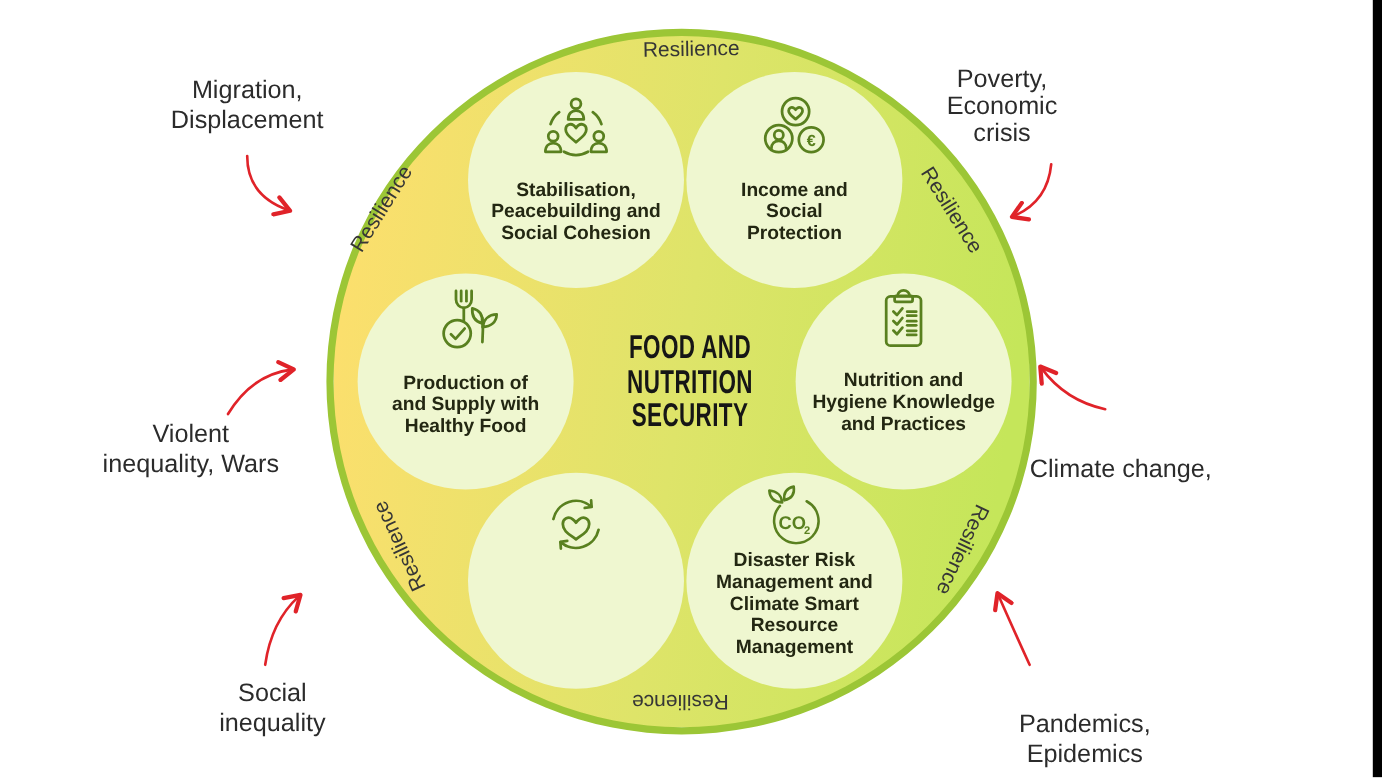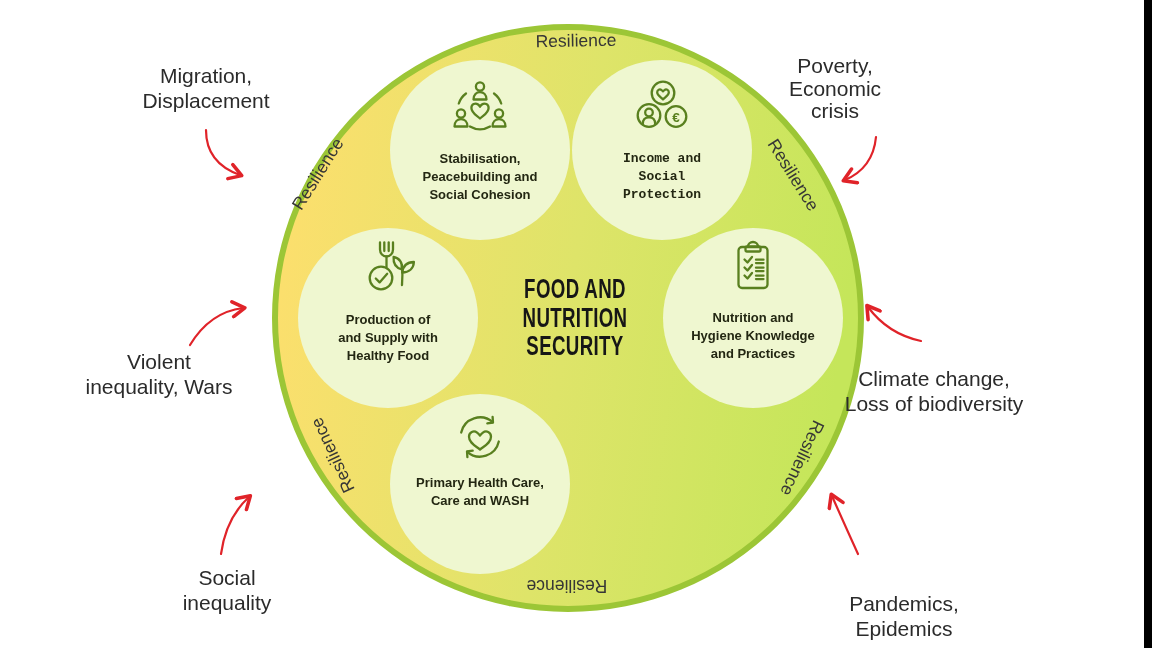--- a/index.html
+++ b/index.html
@@ -10,25 +10,25 @@
   .edge-bar{position:absolute;top:0;right:0;width:8px;height:648px;background:#000;}
 
   
   .wheel{position:absolute;left:272px;top:24px;width:592px;height:588px;border-radius:50%;
          box-sizing:border-box;border:6px solid #9cc636;
          background:linear-gradient(98deg,#fbdf6d 6%,#dee469 50%,#c5e65a 92%);}
 
   
   .seg{position:absolute;width:180px;height:180px;border-radius:50%;background:#eff7d0;
        display:flex;flex-direction:column;align-items:center;box-sizing:border-box;}
-  .seg .txt{font-size:13px;font-weight:600;line-height:18px;text-align:center;color:#232712;}
+  .seg .txt{font-size:16px;font-weight:600;line-height:18px;text-align:center;color:#232712;}
   .seg-a{left:390px;top:60px;padding-top:20px;}
   .seg-a .ic{height:54px;} .seg-a .txt{margin-top:16px;}
   .seg-b{left:572px;top:60px;padding-top:20px;}
-  .seg-b .ic{height:54px;} .seg-b .txt{margin-top:16px;font-family:Liberation Mono, monospace;}
+  .seg-b .ic{height:54px;} .seg-b .txt{margin-top:16px;}
   .seg-c{left:298px;top:228px;padding-top:12px;}
   .seg-c .ic{height:54px;} .seg-c .txt{margin-top:17px;}
   .seg-d{left:663px;top:228px;padding-top:10px;}
   .seg-d .ic{height:56px;} .seg-d .txt{margin-top:15px;}
   .seg-e{left:390px;top:394px;padding-top:15px;}
   .seg-e .ic{height:56px;} .seg-e .txt{margin-top:9px;}
   .seg-f{left:572px;top:394px;padding-top:10px;}
   .seg-f .ic{height:50px;} .seg-f .txt{margin-top:5px;}
 
   
@@ -144,26 +144,38 @@
   </div>
 
   <div class="seg seg-e">
     <svg class="ic" width="64" height="56" viewBox="0 0 64 56" fill="none" stroke="#59801f" stroke-width="2.3" stroke-linecap="round" stroke-linejoin="round">
       <path d="M13.2,23.5 A19.3,19.3 0 0 1 44.8,13.2"></path>
       <path d="M44.6,7.9 L45,13.5 L39.3,14.3"></path>
       <path d="M50.8,32.5 A19.3,19.3 0 0 1 19.2,42.8"></path>
       <path d="M19.4,48.1 L19,42.5 L24.7,41.7"></path>
       <path d="M32,40.5 C27.2,36.7 21,33.9 21,27.7 C21,23 25.8,21.1 29.1,23.6 q1.7,1.3 2.9,3 q1.2,-1.7 2.9,-3 C38.2,21.1 43,23 43,27.7 C43,33.9 36.8,36.7 32,40.5 Z"></path>
     </svg>
-    <div class="txt">
-      <div>Primary Health Care,</div>
-      <div>Care and WASH</div>
-    </div>
-  </div>
-
+  </div>
+
+  <div class="seg seg-f">
+    <svg class="ic" width="60" height="50" viewBox="0 0 64 54" fill="none" stroke="#59801f" stroke-width="2.3" stroke-linecap="round" stroke-linejoin="round">
+      <path d="M19,19 A20,20 0 1 0 43,14.8"></path>
+      <path d="M21,16 C13.8,15.5 9.9,11.6 9.4,5.2 C16.2,5.7 20.6,9.7 21,16 Z"></path>
+      <path d="M23,14 C22.1,7.6 25,3.1 31.4,1.6 C32.4,7.9 29.4,12.4 23,14 Z"></path>
+      <text x="30" y="40" font-size="16.5" font-weight="600" text-anchor="middle" fill="#59801f" stroke="none">CO</text>
+      <text x="43.5" y="44.5" font-size="10" font-weight="600" text-anchor="middle" fill="#59801f" stroke="none">2</text>
+    </svg>
+    <div class="txt">
+      <div>Disaster Risk</div>
+      <div>Management and</div>
+      <div>Climate Smart</div>
+      <div>Resource</div>
+      <div>Management</div>
+    </div>
+  </div>
 
   <div class="title">
     <div>FOOD AND</div>
     <div>NUTRITION</div>
     <div>SECURITY</div>
   </div>
 
   <span class="res res-top">Resilience</span>
   <span class="res res-tl">Resilience</span>
   <span class="res res-tr">Resilience</span>
@@ -179,21 +191,20 @@
     <div>Poverty,</div>
     <div>Economic</div>
     <div>crisis</div>
   </div>
   <div class="ext ext-violent">
     <div>Violent</div>
     <div>inequality, Wars</div>
   </div>
   <div class="ext ext-climate">
     <div>Climate change,</div>
-    <div>Loss of biodiversity</div>
   </div>
   <div class="ext ext-social">
     <div>Social</div>
     <div>inequality</div>
   </div>
   <div class="ext ext-pandemics">
     <div>Pandemics,</div>
     <div>Epidemics</div>
   </div>
 

